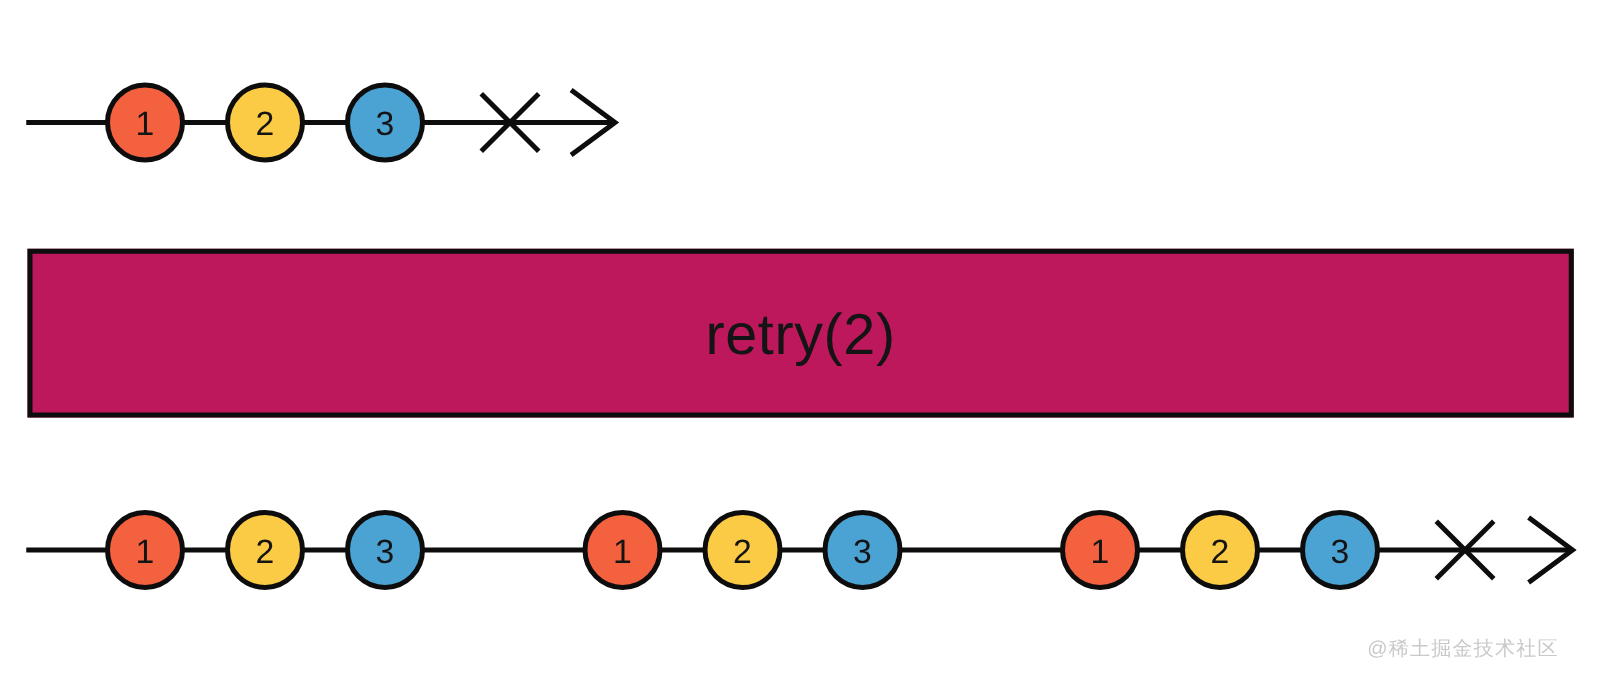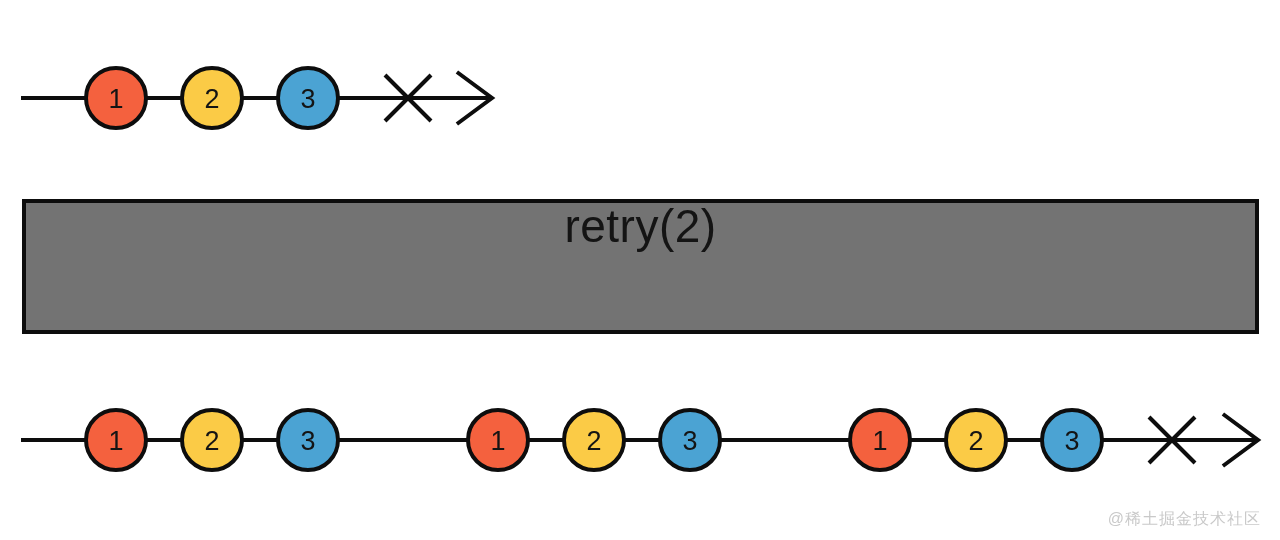--- a/index.html
+++ b/index.html
@@ -33,38 +33,39 @@
 
   
   .operator-box {
     position: absolute;
     left: 22px;
     top: 199px;
     width: 1237px;
     height: 135px;
     box-sizing: border-box;
     border: 4px solid #0d0d0d;
-    background: #737373;
+    background: #be185d;
     display: flex;
+    align-items: center;
     justify-content: center;
   }
   .operator-label {
     font-family: "Liberation Sans", sans-serif;
     font-size: 46px;
     font-weight: 400;
     color: #141414;
     letter-spacing: 0.5px;
     line-height: 1;
     user-select: none;
   }
 
   
   .watermark {
     position: absolute;
-    right: 19px;
+    right: 33px;
     bottom: 10px;
     font-family: "Liberation Sans", sans-serif;
     font-size: 16px;
     color: #c9c9c9;
     letter-spacing: 1px;
     user-select: none;
     white-space: nowrap;
   }
 
   

